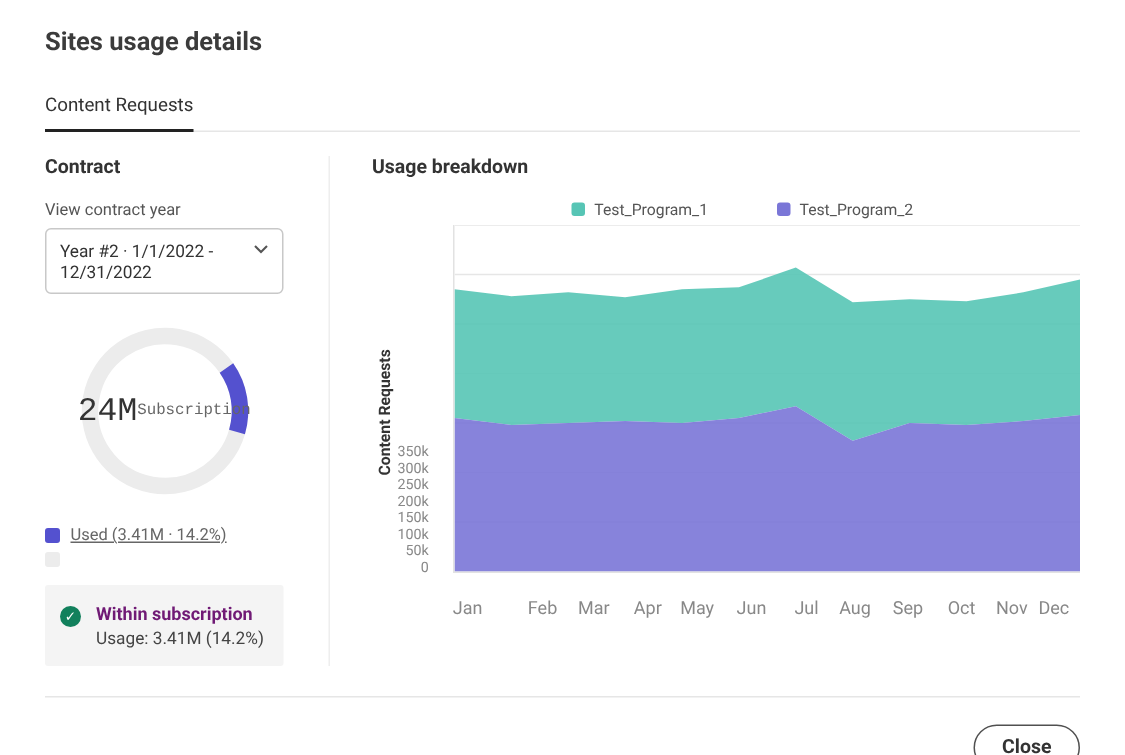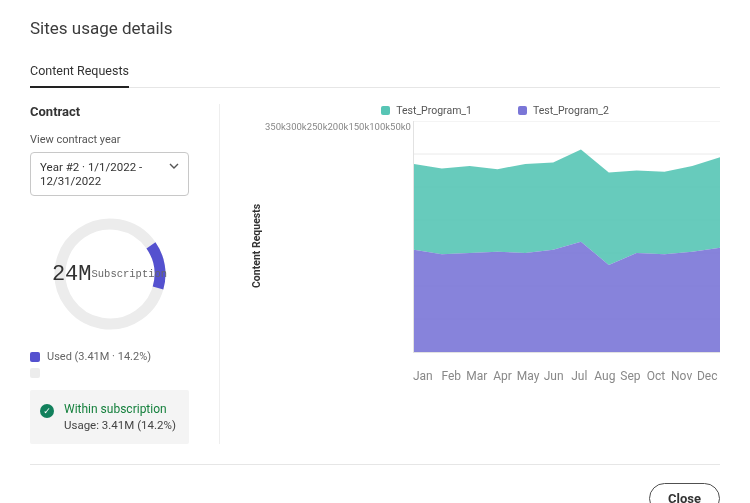--- a/index.html
+++ b/index.html
@@ -9,21 +9,21 @@
     background: #fff;
     color: #333;
     font-size: 13px;
   }
   .page {
     width: 750px;
     padding: 18px 30px 10px 30px;
   }
   .title {
     font-size: 17px;
-    font-weight: 400;
+    font-weight: 700;
     color: #3b3b3b;
     margin-bottom: 18px;
   }
   .tabs {
     border-bottom: 1px solid #e6e6e6;
     margin-bottom: 16px;
   }
   .tab {
     display: inline-block;
     padding: 6px 0 8px 0;
@@ -100,20 +100,21 @@
     font-size: 10.5px;
     color: #666;
   }
   .legend-line {
     display: flex;
     align-items: center;
     gap: 7px;
     font-size: 11px;
     color: #666;
     margin-bottom: 5px;
+    text-decoration: underline;
   }
   .sw {
     width: 10px;
     height: 10px;
     border-radius: 2px;
     flex-shrink: 0;
   }
   .status-card {
     margin-top: 12px;
     background: #f4f4f4;
@@ -131,22 +132,22 @@
     color: #fff;
     font-size: 9px;
     display: flex;
     align-items: center;
     justify-content: center;
     flex-shrink: 0;
     margin-top: 2px;
   }
   .status-title {
     font-size: 12px;
-    font-weight: 400;
-    color: #15803d;
+    font-weight: 700;
+    color: #701a75;
     margin-bottom: 2px;
   }
   .status-sub {
     font-size: 11.5px;
     color: #444;
   }
   .chart-legend {
     display: flex;
     gap: 24px;
     justify-content: center;
@@ -164,26 +165,26 @@
     writing-mode: vertical-rl;
     transform: rotate(180deg);
     font-size: 10.5px;
     font-weight: 700;
     color: #333;
     text-align: center;
     padding: 0 2px;
   }
   .yticks {
     display: flex;
-    flex-direction: row;
+    flex-direction: column;
     justify-content: flex-end;
     font-size: 9.5px;
     color: #888;
     text-align: right;
-    padding-right: 2px;
+    padding-right: 16px;
     padding-bottom: 16px;
   }
   .plot-col {
     flex: 1;
     position: relative;
   }
   .plot {
     position: relative;
     height: 232px;
     border-bottom: 1px solid #e2e2e2;
@@ -196,21 +197,21 @@
     height: 100%;
   }
   .xticks {
     display: flex;
     font-size: 12px;
     color: #888;
     padding-top: 16px;
   }
   .xticks span:first-child { text-align: left; }
   .xticks span:last-child { text-align: center; }
-  .xticks span { flex: 1; text-align: center; }
+  .xticks span { flex: 1; text-align: right; }
   .footer {
     display: flex;
     justify-content: flex-end;
   }
   .close-btn {
     border: 1.5px solid #505050;
     border-radius: 16px;
     padding: 7px 18px;
     font-size: 13px;
     font-weight: 700;
@@ -266,20 +267,21 @@
       <div class="status-card">
         <span class="check-icon">✓</span>
         <div>
           <div class="status-title">Within subscription</div>
           <div class="status-sub">Usage: 3.41M (14.2%)</div>
         </div>
       </div>
     </div>
 
     <div class="right">
+      <div class="section-head">Usage breakdown</div>
 
       <div class="chart-legend">
         <div class="item">
           <span class="dot" style="background:#57C5B5"></span>
           <span>Test_Program_1</span>
         </div>
         <div class="item">
           <span class="dot" style="background:#7A76D7"></span>
           <span>Test_Program_2</span>
         </div>

